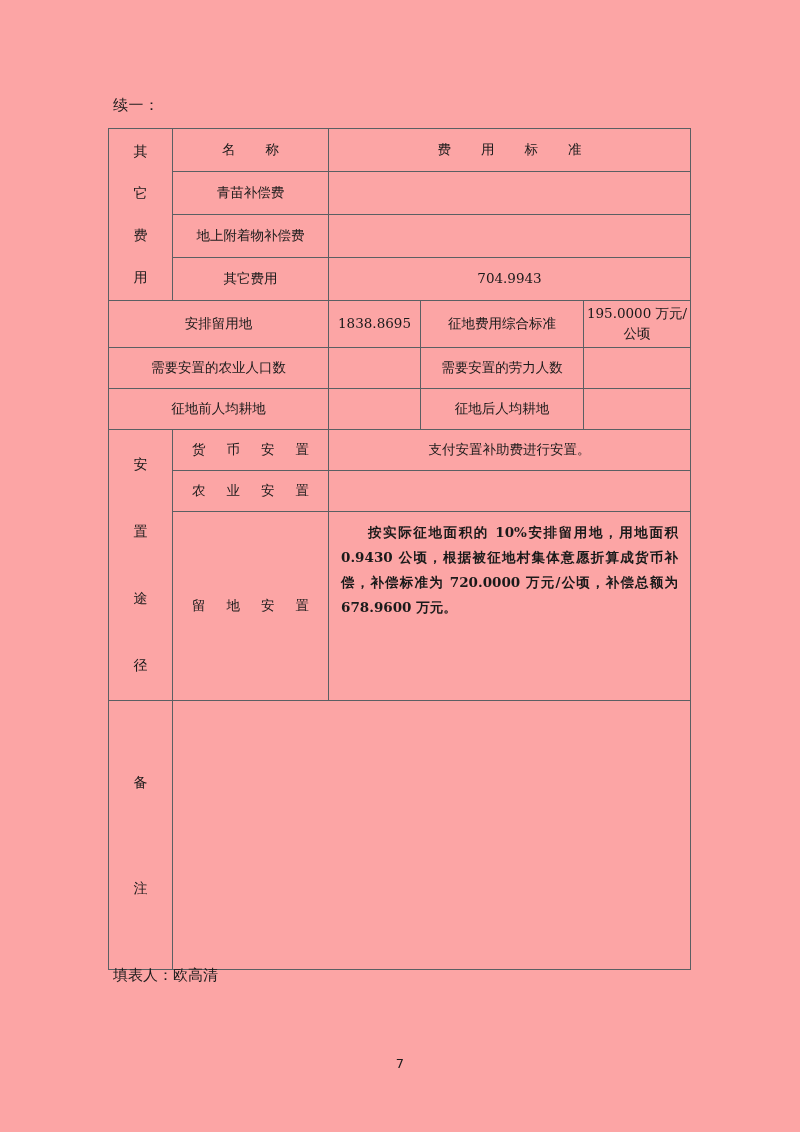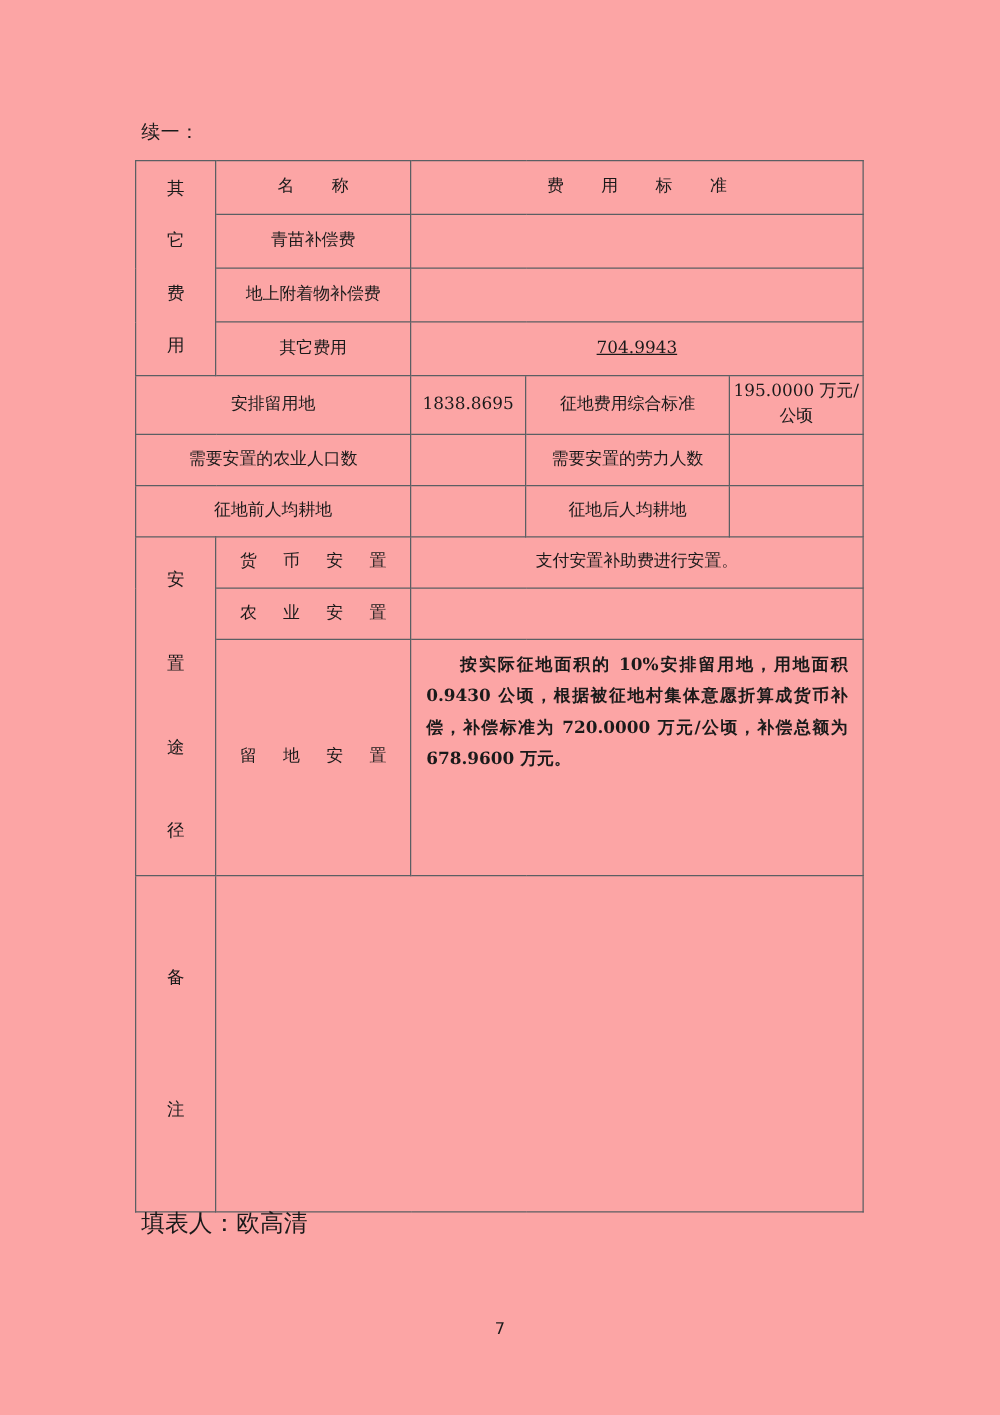--- a/index.html
+++ b/index.html
@@ -72,21 +72,20 @@
   .tracked-sm {
     letter-spacing: 0.62em;
     padding-left: 0.62em;
     display: inline-block;
     text-align: center;
   }
 
   .cell-left {
     text-align: left;
     padding-left: 6px;
-    text-decoration: underline;
   }
   .cell-wrap {
     text-align: left;
     padding: 3px 5px;
     line-height: 1.5;
   }
 
   .para {
     text-align: justify;
     text-align-last: left;
@@ -94,21 +93,21 @@
     line-height: 1.85;
     font-size: 13.5px;
     text-indent: 2em;
     font-weight: bold;
   }
 
   .signature {
     position: absolute;
     left: 113px;
     top: 966px;
-    font-size: 19px;
+    font-size: 15px;
     white-space: nowrap;
   }
 
   .pagenum {
     position: absolute;
     left: 0;
     top: 1056px;
     width: 800px;
     text-align: center;
     font-size: 13px;

